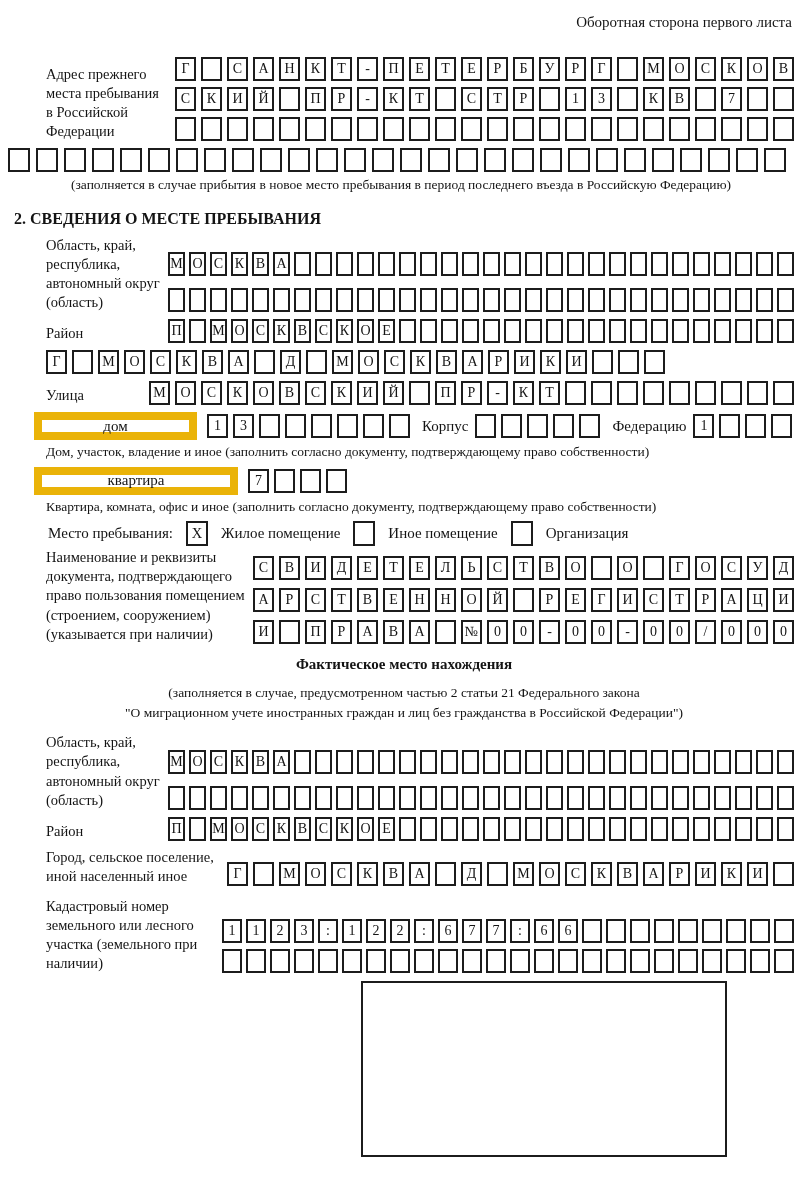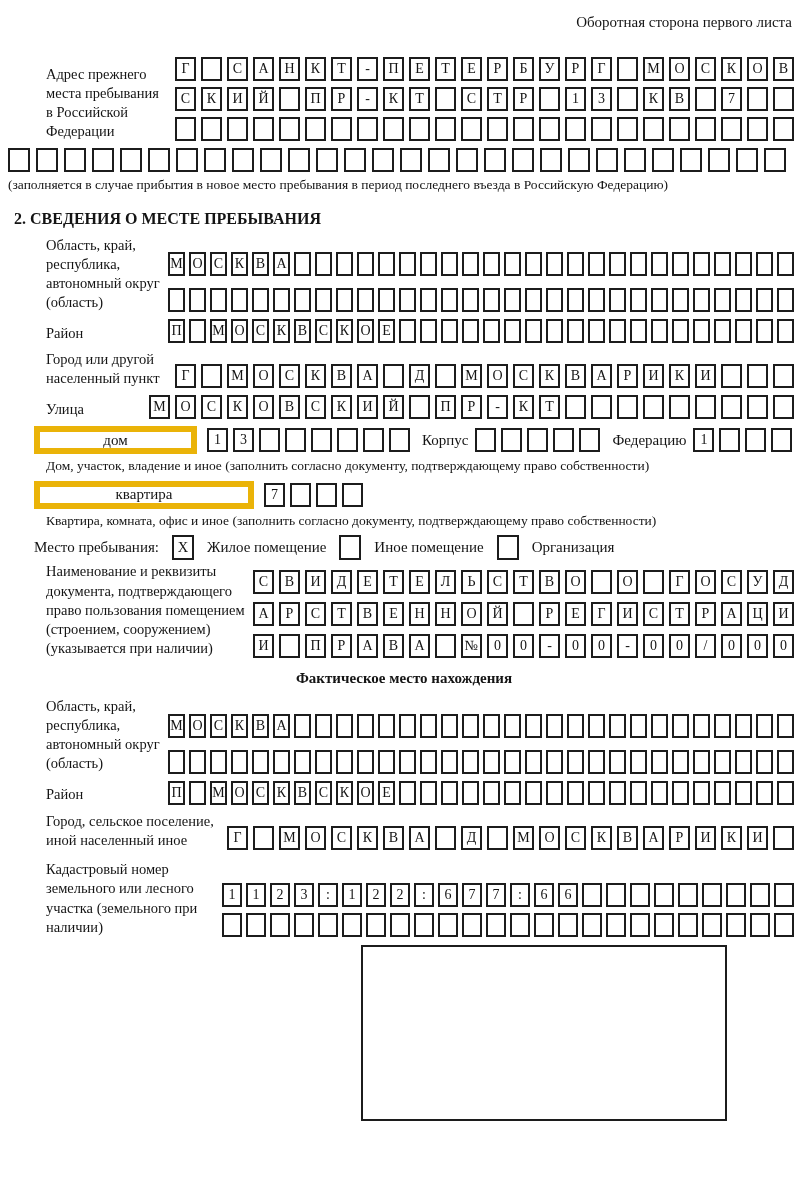--- a/index.html
+++ b/index.html
@@ -23,32 +23,32 @@
   }
   .g24{--cw:21px;--gap:5px;}
   .g28{--cw:22px;--gap:6px;}
   .g30{--cw:17px;--gap:4px;}
   .g25{--cw:21px;--gap:5px;}
   .g21{--cw:21px;--gap:5px;}
   .g22{--cw:21px;--gap:5px;}
   .gk24{--cw:20px;--gap:4px;}
   .fullrow{margin:6px 0 4px -26px;}
   .note{font-size:13.5px;line-height:1.3;}
-  .note-full{margin-left:-26px;text-align:left;margin-bottom:16px;}
+  .note-full{margin-left:-26px;text-align:center;margin-bottom:16px;}
   .sec-title{text-align:left;font-weight:bold;font-size:16px;margin:8px 0 8px -20px;}
   .domrow{display:flex;align-items:center;margin:2px 0 3px 0;}
   .bigbox{
-    border:6px solid #eab308;height:28px;display:flex;align-items:center;justify-content:center;
+    border:8px solid #eab308;height:28px;display:flex;align-items:center;justify-content:center;
     box-sizing:border-box;font-size:15px;flex:none;
   }
   .dombox{width:163px;margin-right:10px;}
-  .kvbox{width:220px;margin-right:10px;}
+  .kvbox{width:204px;margin-right:10px;}
   .inlab{font-size:15px;margin:0 7px 0 12px;white-space:nowrap;}
   .subnote{margin:0 0 6px 12px;}
-  .mrow{display:flex;align-items:center;gap:13px;font-size:15px;margin:6px 0 2px 0;}
+  .mrow{display:flex;align-items:center;gap:13px;font-size:15px;margin:6px 0 2px 14px;}
   .cb{
     width:22px;height:25px;border:2px solid #1c1c1c;box-sizing:border-box;flex:none;
     display:inline-flex;align-items:center;justify-content:center;font-size:14.5px;
   }
   .choose-note{margin-left:140px;width:420px;text-align:center;margin-bottom:8px;}
   .fakt-title{text-align:center;font-weight:bold;font-size:15px;margin:12px 0 10px -20px;}
   .fakt-note{text-align:center;font-size:13.5px;line-height:1.5;margin:0 0 10px -20px;}
   .otm{margin-left:327px;width:366px;margin-top:8px;}
   .obox{height:176px;border:2px solid #1c1c1c;box-sizing:border-box;background:#fff;}
 </style>
@@ -276,21 +276,20 @@
         <span class="cell"></span>
         <span class="cell"></span>
         <span class="cell"></span>
         <span class="cell"></span>
         <span class="cell"></span>
         <span class="cell"></span>
       </div>
   </div>
 
   <div class="frow">
-    <div class="flabel">Город или другой населенный пункт</div>
     <div class="grid g24">
         <span class="cell">Г</span>
         <span class="cell"></span>
         <span class="cell">М</span>
         <span class="cell">О</span>
         <span class="cell">С</span>
         <span class="cell">К</span>
         <span class="cell">В</span>
         <span class="cell">А</span>
         <span class="cell"></span>
@@ -467,20 +466,24 @@
           <span class="cell">0</span>
           <span class="cell">/</span>
           <span class="cell">0</span>
           <span class="cell">0</span>
           <span class="cell">0</span>
         </div>
     </div>
   </div>
 
   <div class="fakt-title">Фактическое место нахождения</div>
+  <div class="fakt-note">
+    <span>(заполняется в случае, предусмотренном частью 2 статьи 21 Федерального закона</span><br>
+    <span>"О миграционном учете иностранных граждан и лиц без гражданства в Российской Федерации")</span>
+  </div>
 
   <div class="frow">
     <div class="flabel">Область, край, республика, автономный округ (область)</div>
     <div class="gcol sp">
       <div class="grid g30">
           <span class="cell">М</span>
           <span class="cell">О</span>
           <span class="cell">С</span>
           <span class="cell">К</span>
           <span class="cell">В</span>

